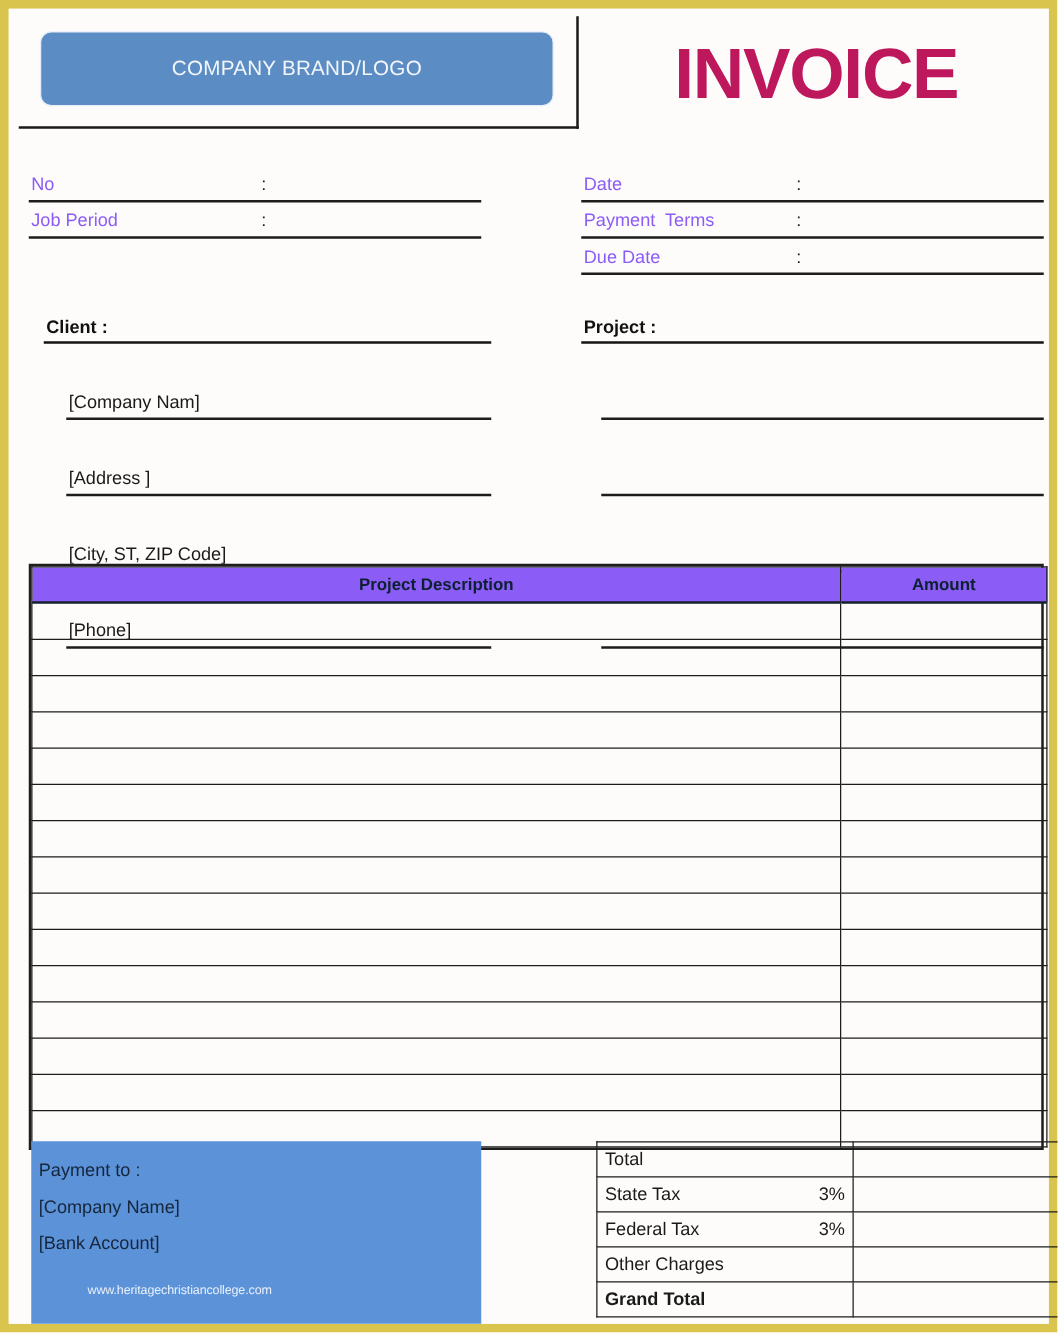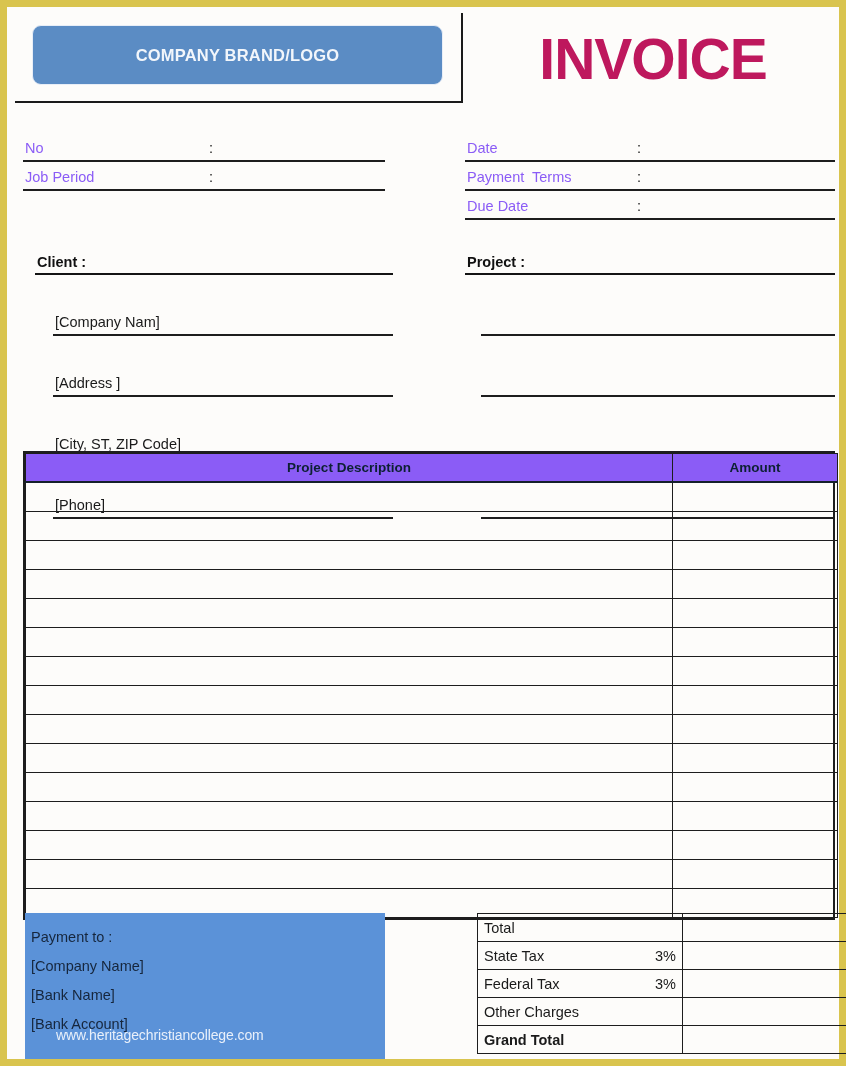--- a/index.html
+++ b/index.html
@@ -56,21 +56,21 @@
     background: #5b8cc4;
     border: 1px solid #e8eef7;
     border-radius: 9px;
     display: flex;
     align-items: center;
     justify-content: center;
   }
   .logo-text {
     color: #f2f6fb;
     font-size: 16.5px;
-    font-weight: 700;
+    font-weight: 400;
     letter-spacing: 0.2px;
     white-space: nowrap;
   }
   .invoice-title {
     position: absolute;
     left: 460px;
     top: 4px;
     width: 356px;
     height: 84px;
     display: flex;
@@ -200,23 +200,23 @@
     padding: 10px 0 0 6px;
   }
   .payment-line {
     font-size: 14.5px;
     color: #16263c;
     line-height: 29px;
     white-space: pre;
   }
   .watermark {
     position: absolute;
-    left: 31px;
+    left: 45px;
     top: 114px;
-    font-size: 14px;
+    font-size: 10px;
     color: #e9f0fa;
     letter-spacing: -0.1px;
     white-space: nowrap;
   }
 
   
   .totals {
     position: absolute;
     left: 470px;
     top: 906px;
@@ -396,21 +396,20 @@
               <td class="col-amount"></td>
             </tr>
           </tbody>
       </table>
     </div>
 
     <div class="payment">
       <div class="payment-line">Payment to :</div>
       <div id="payment-lines">
           <div class="payment-line">[Company Name]</div>
-          <div class="payment-line">[Bank Name]</div>
           <div class="payment-line">[Bank Account]</div>
         </div>
       <div class="watermark">www.heritagechristiancollege.com</div>
     </div>
 
     <div class="totals">
       <table>
         <tbody id="totals-body">
             <tr>
               <td class="t-label">

